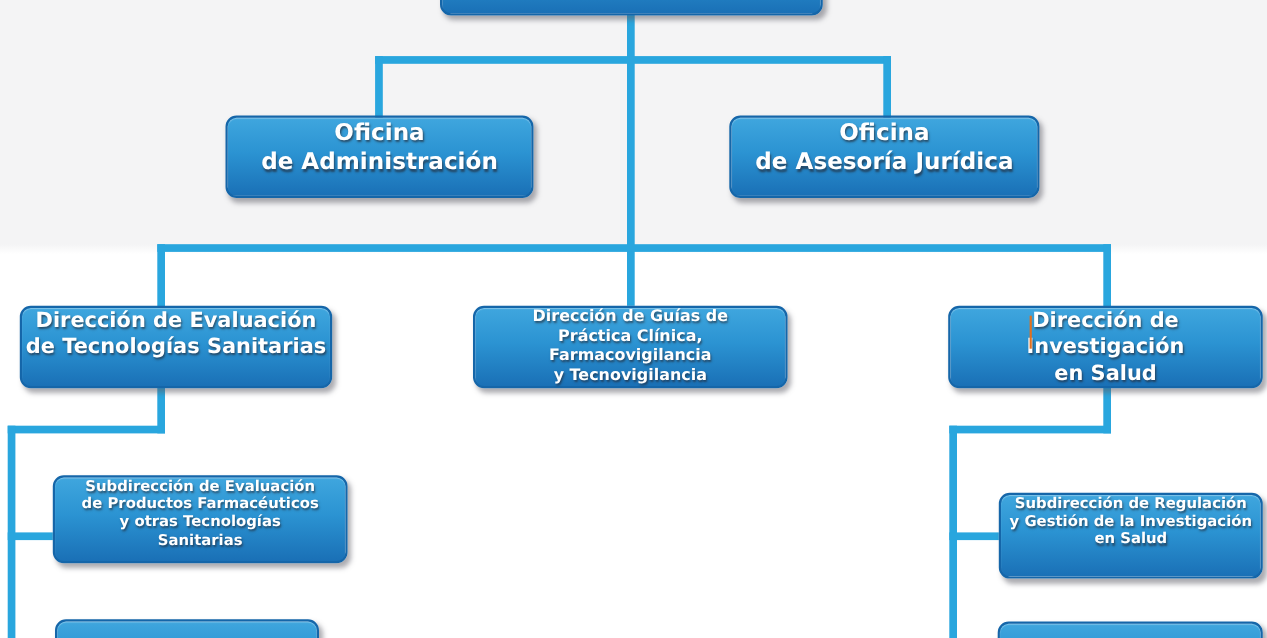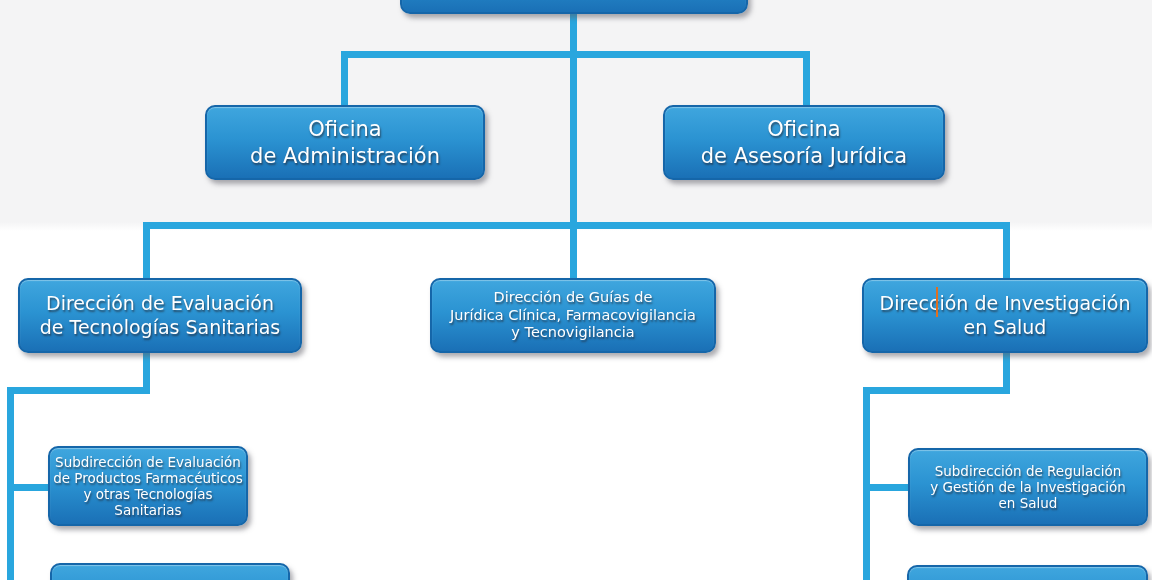--- a/index.html
+++ b/index.html
@@ -13,22 +13,22 @@
   .seg{
     position:absolute;
     background:var(--connector,#29a6de);
   }
   .node{
     position:absolute;box-sizing:border-box;
     border:2px solid var(--nodeborder,#1566a9);
     border-radius:10px;
     background:linear-gradient(180deg,var(--boxtop,#3fa6de) 0%,var(--boxmid,#2b93d2) 45%,var(--boxbottom,#1a70b6) 100%);
     box-shadow:3px 4px 5px rgba(90,90,100,.5), inset 0 1px 1px rgba(255,255,255,.35);
-    color:#ffffff;font-weight:normal;
-    display:flex;align-items:center;justify-content:center;
+    color:#ffffff;font-weight:bold;
+    display:flex;justify-content:center;
     text-align:center;
   }
   .node .lbl{
     white-space:pre-line;
     text-shadow:1px 2px 2px rgba(35,35,45,.65);
   }
   .fs-office{font-size:21px;line-height:1.28;}
   .fs-dir{font-size:19px;line-height:1.25;}
   .fs-dir-sm{font-size:14.5px;line-height:1.22;}
   .fs-sub{font-size:13.5px;line-height:1.2;}
@@ -73,30 +73,30 @@
 de Asesoría Jurídica</span>
   </div>
 
   <div class="node fs-dir" style="left:18px;top:278px;width:284px;height:75px;">
     <span class="lbl">Dirección de Evaluación
 de Tecnologías Sanitarias</span>
   </div>
 
   <div class="node fs-dir-sm" style="left:430px;top:278px;width:286px;height:75px;">
     <span class="lbl">Dirección de Guías de
-Jurídica Clínica, Farmacovigilancia
+Práctica Clínica, Farmacovigilancia
 y Tecnovigilancia</span>
   </div>
 
   <div class="node fs-dir" style="left:862px;top:278px;width:286px;height:75px;">
     <span class="lbl">Dirección de Investigación
 en Salud</span>
   </div>
 
-  <div class="node fs-sub" style="left:48px;top:446px;width:200px;height:80px;">
+  <div class="node fs-sub" style="left:48px;top:432px;width:268px;height:80px;">
     <span class="lbl">Subdirección de Evaluación
 de Productos Farmacéuticos
 y otras Tecnologías
 Sanitarias</span>
   </div>
 
   <div class="node fs-sub" style="left:908px;top:448px;width:240px;height:78px;">
     <span class="lbl">Subdirección de Regulación
 y Gestión de la Investigación
 en Salud</span>

